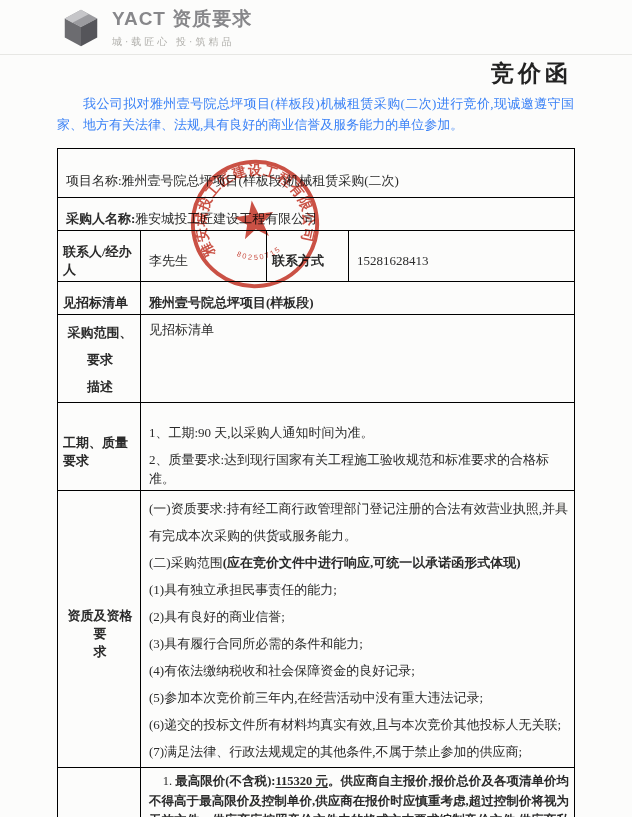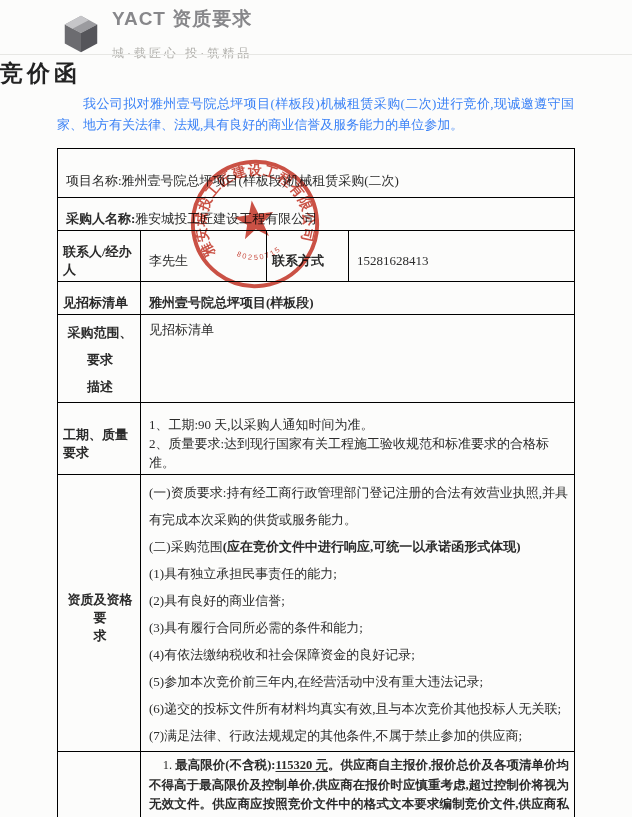--- a/index.html
+++ b/index.html
@@ -13,43 +13,43 @@
   
   .logo { position:absolute; left:60px; top:6px; display:flex; align-items:center; gap:10px; }
   .cube { width:42px; height:42px; }
   .brand-col { display:flex; flex-direction:column; }
   .brand {
     font-family:"Liberation Sans","DejaVu Sans",sans-serif;
     font-size:19px; font-weight:bold; color:#87878a; letter-spacing:1px;
   }
   .tagline {
     font-family:"Liberation Sans","DejaVu Sans",sans-serif;
-    font-size:12px; color:#b1b0ac; letter-spacing:3px; margin-top:13px;
+    font-size:10px; color:#b1b0ac; letter-spacing:3px; margin-top:3px;
   }
   .header-rule { position:absolute; left:0; top:54px; width:632px; height:1px; background:#e7e7e4; }
   
-  .title { position:absolute; left:0; top:58px; width:572px; text-align:left;
+  .title { position:absolute; left:0; top:58px; width:572px; text-align:right;
            font-size:23px; font-weight:bold; letter-spacing:4px; color:#222; }
   .intro { position:absolute; left:57px; top:93px; width:517px;
            font-size:13px; line-height:21px; text-align:justify; text-indent:2em; color:#3b82f6; }
   
   table.doc { position:absolute; left:57px; top:148px; width:517px;
     border-collapse:collapse; table-layout:fixed; font-size:13px; color:#2b2b2b; }
   td { border:1px solid #000000; padding:12px 6px 2px 8px; vertical-align:middle; overflow:hidden; }
   tr:nth-child(1){height:49px} tr:nth-child(2){height:27px} tr:nth-child(3){height:28px}
   tr:nth-child(4){height:30px} tr:nth-child(5){height:50px} tr:nth-child(6){height:53px}
   tr:nth-child(7){height:262px} tr:nth-child(8){height:41px} tr:nth-child(9){height:117px}
   td.lab { font-weight:bold; padding-left:5px; padding-right:3px; }
   td.top { vertical-align:top; padding-top:4px; }
   td.ctr { text-align:center; }
   td.pt-lg { padding-top:18px; }
   td.pt-sm { padding-top:6px; }
   .para { line-height:18px; }
   td.lh-18 .para { line-height:17px; }
-  td.lh-19 .para { line-height:19px; }
+  td.lh-19 .para { line-height:19px;margin-top:8px; }
   td.lh-20 .para { line-height:20px; }
   td.lh-27 .para { line-height:27px;text-align:center; }
   td.lh-195 .para { line-height:19.5px; }
   td.just .para { text-align:justify; }
   td.ind .para { text-indent:1.1em; }
   td.lh-195 { font-size:12.5px; padding-right:5px; }
   .b { font-weight:bold;text-align:right; }
   .u { text-decoration:underline; text-underline-offset:2px; }
   
   .stamp { position:absolute; left:186px; top:155px; width:138px; height:138px;

